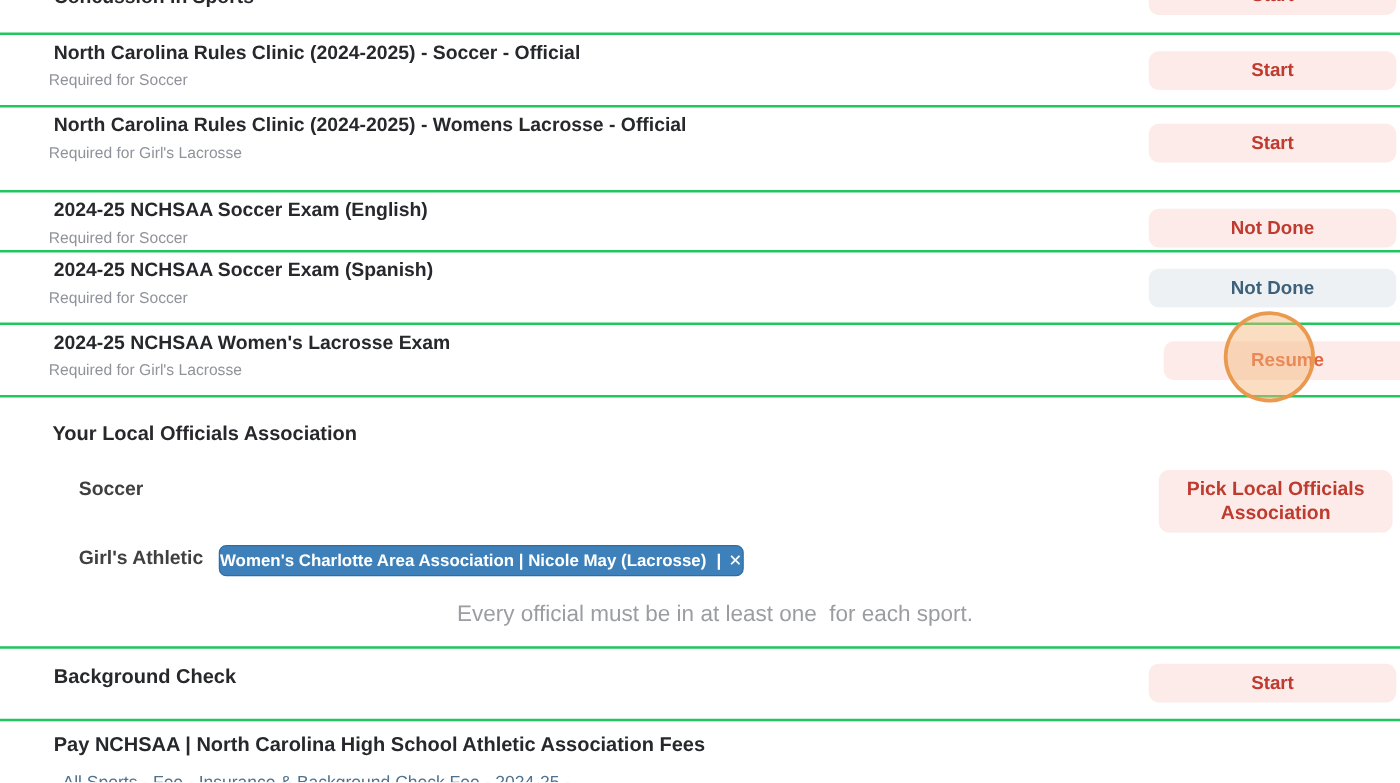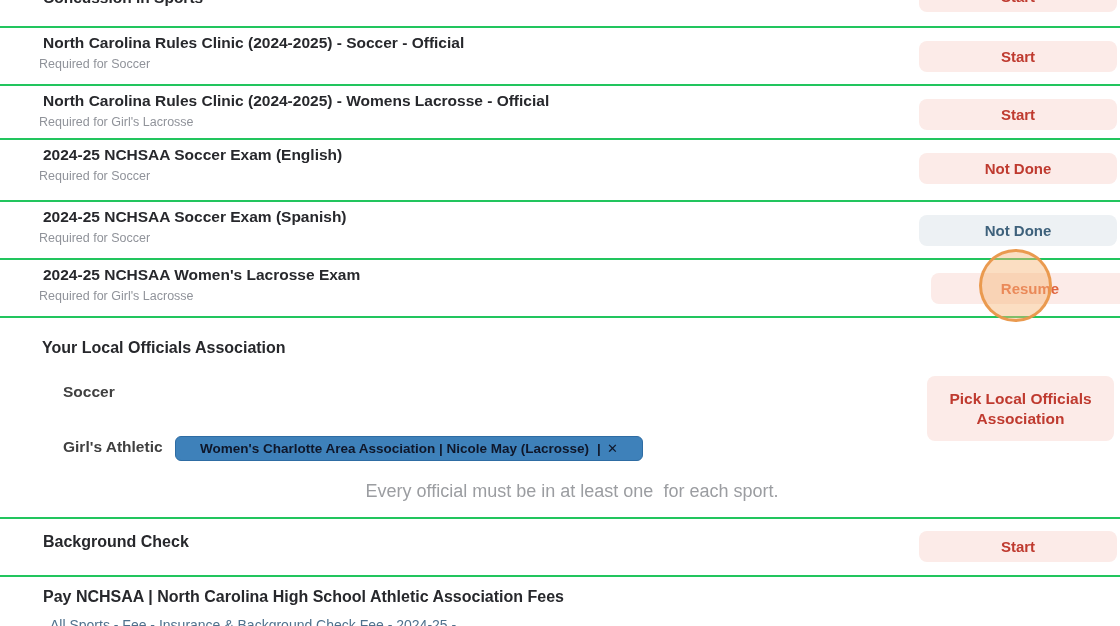--- a/index.html
+++ b/index.html
@@ -53,21 +53,21 @@
     font-weight: 700;
     cursor: pointer;
     line-height: 17px;
   }
   .btn-pink   { background: #fcebe8; color: #bf3a2f; }
   .btn-blue   { background: #edf1f4; color: #3e617b; }
   .btn-orange { background: #fcebe8; color: #e0653f; }
   .btn-pick {
     left: 927px;
     width: 187px;
-    height: 65px;
+    height: 50px;
     padding: 0 12px;
     text-align: center;
     font-size: 15.5px;
     line-height: 19.5px;
   }
   .section-heading {
     position: absolute;
     left: 42px;
     font-size: 16px;
     font-weight: 700;
@@ -84,26 +84,26 @@
     line-height: 18px;
     white-space: nowrap;
   }
   .chip {
     position: absolute;
     left: 175px;
     height: 25px;
     background: #3e81ba;
     border: 1px solid #2e6ca3;
     border-radius: 6px;
-    color: #0f172a;
+    color: #ffffff;
     font-size: 13.5px;
     font-weight: 700;
     display: flex;
     align-items: center;
-    padding: 0 24px;
+    padding: 0 0;
     white-space: nowrap;
     line-height: 23px;
   }
   .chip-sep { margin: 0 6px 0 8px; font-weight: 700; }
   .chip-close {
     font-weight: 700;
     font-size: 13px;
     cursor: pointer;
   }
   .note {
@@ -152,21 +152,21 @@
     <div class="row-subtitle" style="top:29px;">Required for Soccer</div>
     <button class="btn btn-pink" style="top:13px;">Start</button>
   </div>
 
   <div class="row" style="top:84px; height:58px;">
     <div class="row-title" style="top:6px;">North Carolina Rules Clinic (2024-2025) - Womens Lacrosse - Official</div>
     <div class="row-subtitle" style="top:29px;">Required for Girl's Lacrosse</div>
     <button class="btn btn-pink" style="top:13px;">Start</button>
   </div>
 
-  <div class="row" style="top:138px; height:58px;">
+  <div class="row" style="top:152px; height:58px;">
     <div class="row-title" style="top:6px;">2024-25 NCHSAA Soccer Exam (English)</div>
     <div class="row-subtitle" style="top:29px;">Required for Soccer</div>
     <button class="btn btn-pink" style="top:13px;">Not Done</button>
   </div>
 
   <div class="row" style="top:200px; height:58px;">
     <div class="row-title" style="top:6px;">2024-25 NCHSAA Soccer Exam (Spanish)</div>
     <div class="row-subtitle" style="top:29px;">Required for Soccer</div>
     <button class="btn btn-blue" style="top:13px;">Not Done</button>
   </div>

